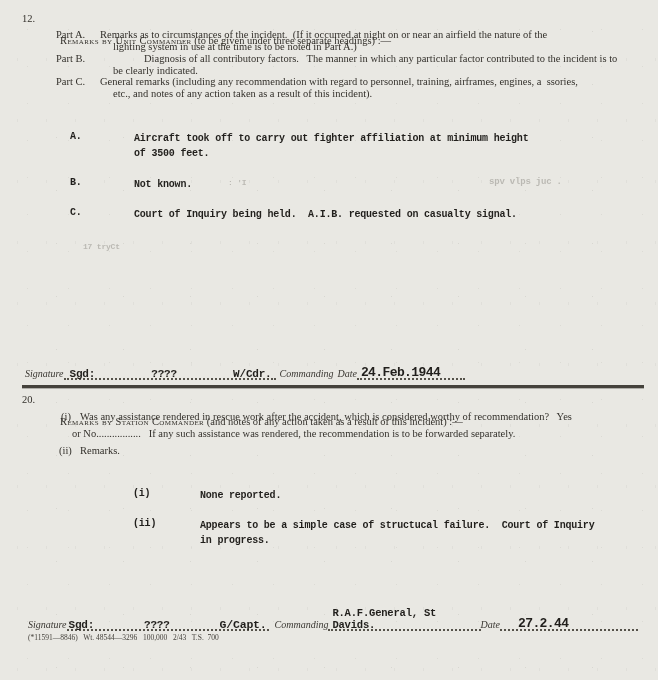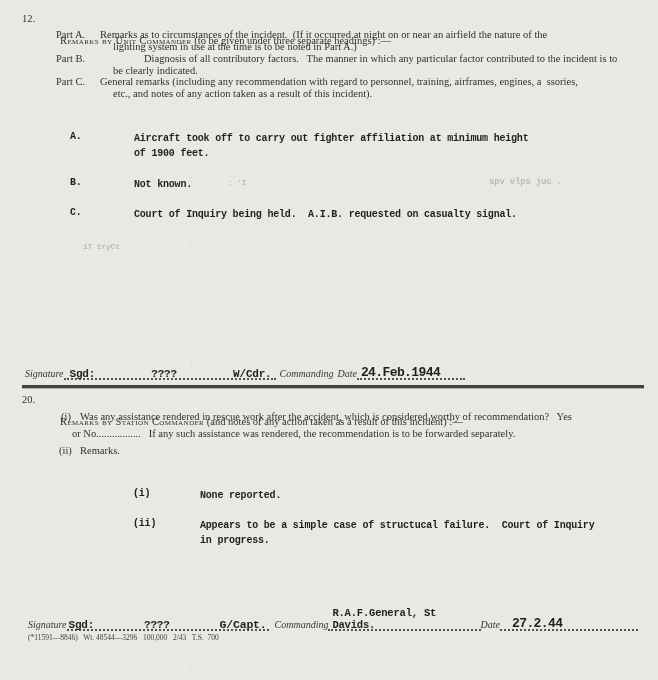--- a/index.html
+++ b/index.html
@@ -52,21 +52,21 @@
 <div class="abs printed" style="left:56px;  top:53px;">Part B.</div>
 <div class="abs printed" style="left:100px; top:53px;margin-left:44px;">Diagnosis of all contributory factors.   The manner in which any particular factor contributed to the incident is to</div>
 <div class="abs printed" style="left:113px; top:65px;">be clearly indicated.</div>
 
 <div class="abs printed" style="left:56px;  top:76px;">Part C.</div>
 <div class="abs printed" style="left:100px; top:76px;">General remarks (including any recommendation with regard to personnel, training, airframes, engines, a  ssories,</div>
 <div class="abs printed" style="left:113px; top:88px;">etc., and notes of any action taken as a result of this incident).</div>
 
 <div class="abs typed" style="left:70px;  top:131px;">A.</div>
 <div class="abs typed answer-line" style="left:134px; top:131px;">Aircraft took off to carry out fighter affiliation at minimum height</div>
-<div class="abs typed answer-line" style="left:134px; top:146px;">of 1900 feet.</div>
+<div class="abs typed answer-line" style="left:134px; top:146px;">of 3500 feet.</div>
 
 <div class="abs typed" style="left:70px;  top:177px;">B.</div>
 <div class="abs typed answer-line" style="left:134px; top:177px;">Not known.</div>
 
 <div class="abs typed" style="left:70px;  top:207px;">C.</div>
 <div class="abs typed answer-line" style="left:134px; top:207px;">Court of Inquiry being held.  A.I.B. requested on casualty signal.</div>
 
 <div class="abs typed smudge" style="left:228px; top:178px; font-size:8px;">: 'I</div>
 <div class="abs typed smudge" style="left:489px; top:177px; font-size:9px;">spv vlps juc .</div>
 <div class="abs typed smudge" style="left:83px;  top:242px; font-size:8px;">17 tryCt</div>
@@ -113,18 +113,18 @@
     <span class="typed" style="font-size:11px;">????</span>
     <span class="typed" style="margin-right:2px; font-size:11.5px;">G/Capt.</span>
   </div>
   <span class="plabel" style="margin-left:6px;">Commanding</span>
   <div class="leader grow">
     <span class="typed" style="margin-left:4px; font-size:10.5px;">R.A.F.General, St Davids.</span>
     <span></span>
   </div>
   <span class="plabel">Date</span>
   <div class="leader" style="width:138px;">
-    <span class="typed typed-big" style="margin-left:12px;">27.2.44</span>
+    <span class="typed typed-big" style="margin-left:18px;">27.2.44</span>
     <span></span>
   </div>
 </div>
 
 <div class="abs" style="left:28px; top:633px; font-size:7.5px; color:#45423c; font-family:'Liberation Serif', serif;">(*11591—8846)   Wt. 48544—3296   100,000   2/43   T.S.  700</div>
 
 </body></html>

